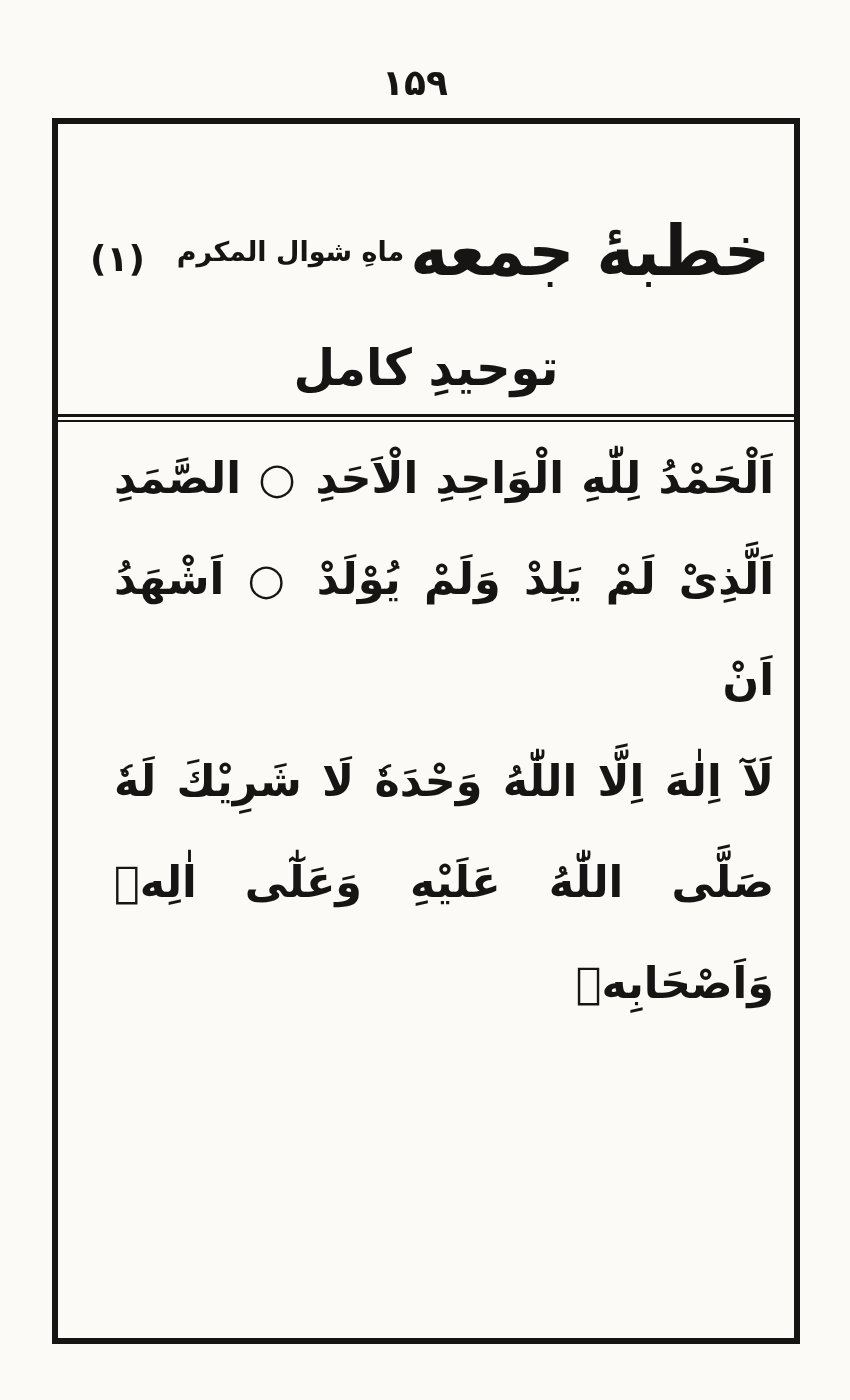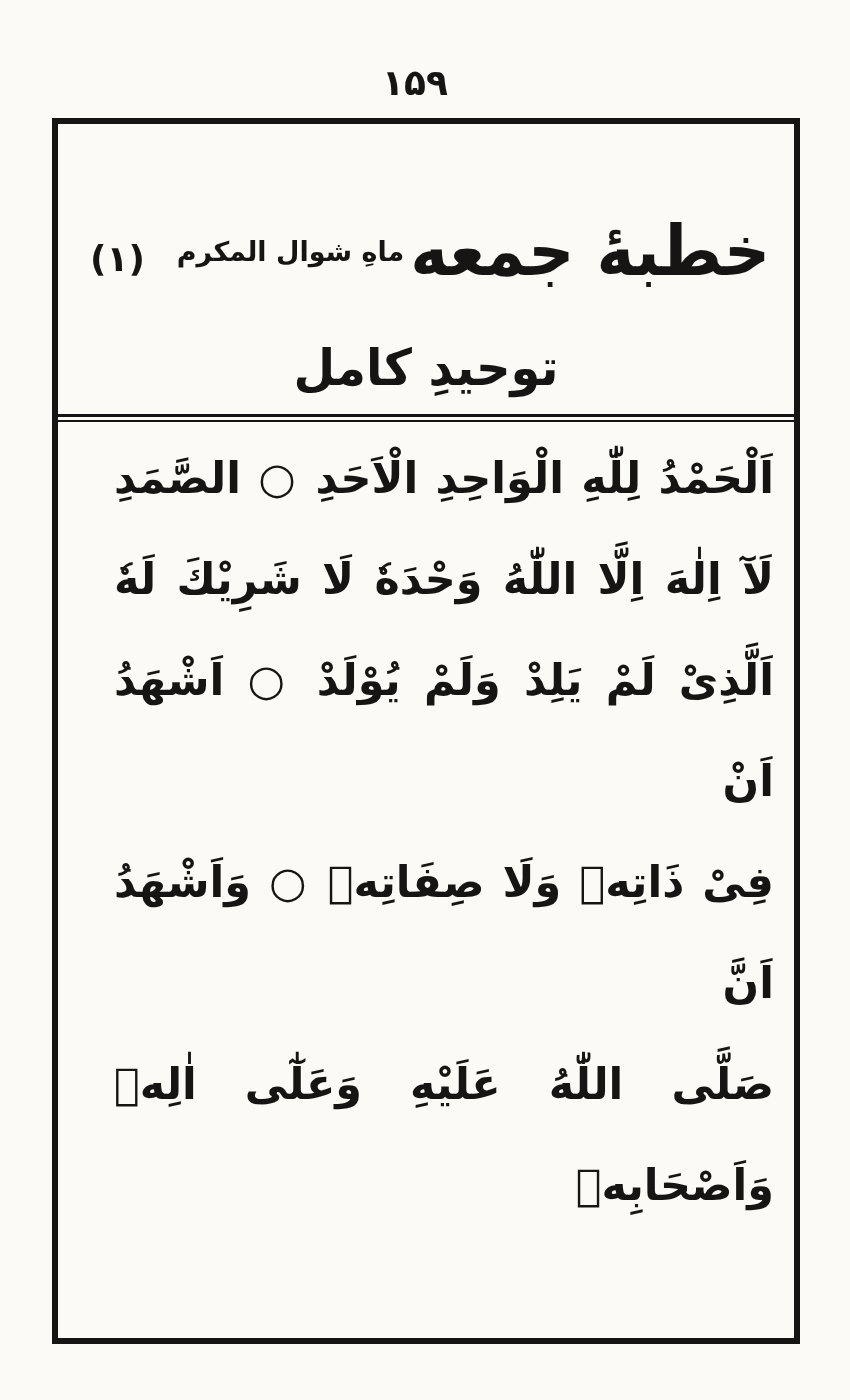--- a/index.html
+++ b/index.html
@@ -119,21 +119,20 @@
         <span class="title-spacer"></span>
         <span class="series-number">(۱)</span>
       </div>
       <div class="subtitle">توحيدِ كامل</div>
     </div>
 
     <div class="double-rule"></div>
 
     <div class="body-text">
       <div class="khutbah-line justified">اَلْحَمْدُ لِلّٰهِ الْوَاحِدِ الْاَحَدِ ○ الصَّمَدِ</div>
+      <div class="khutbah-line justified">اَلَّذِىْ لَمْ يَلِدْ وَلَمْ يُوْلَدْ ○ اَشْهَدُ اَنْ</div>
       <div class="khutbah-line justified">لَآ اِلٰهَ اِلَّا اللّٰهُ وَحْدَهٗ لَا شَرِيْكَ لَهٗ</div>
-      <div class="khutbah-line justified">اَلَّذِىْ لَمْ يَلِدْ وَلَمْ يُوْلَدْ ○ اَشْهَدُ اَنْ</div>
-      <div class="khutbah-line justified">فِىْ ذَاتِهٖ وَلَا صِفَاتِهٖ ○ وَاَشْهَدُ اَنَّ</div>
       <div class="khutbah-line justified">صَلَّى اللّٰهُ عَلَيْهِ وَعَلٰٓى اٰلِهٖ وَاَصْحَابِهٖ</div>
 
     </div>
 
   </div>
 </div>
 
 </body></html>

